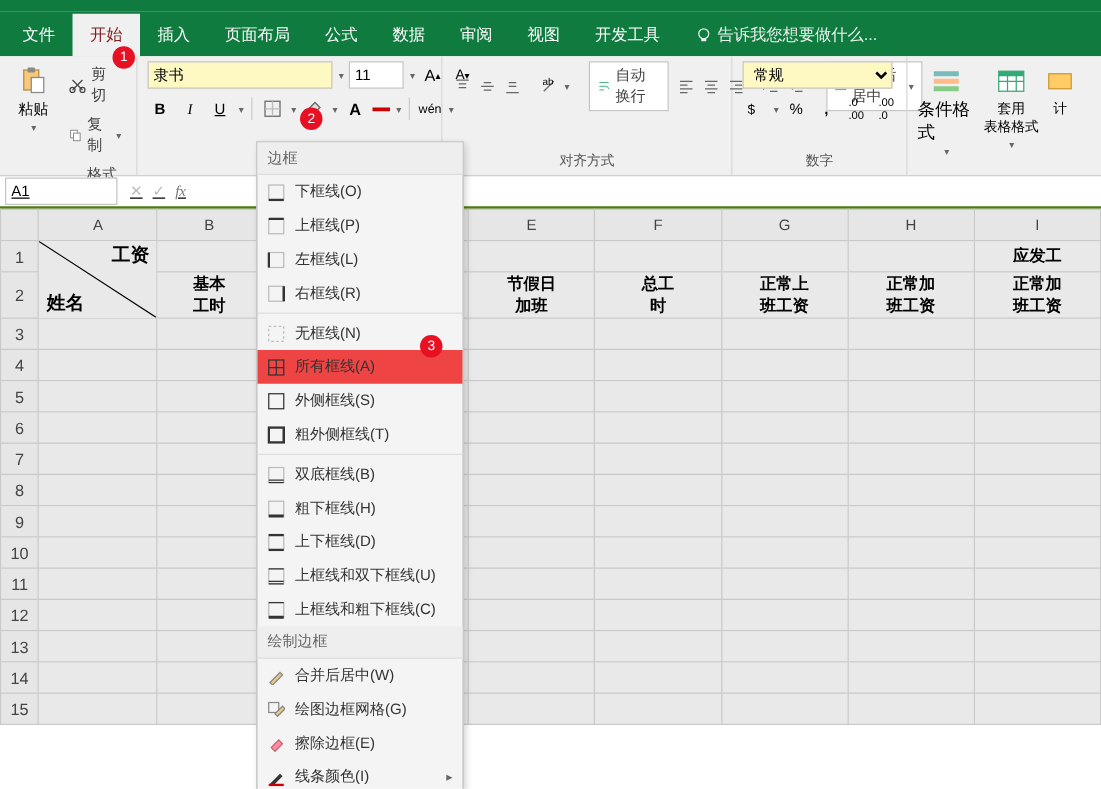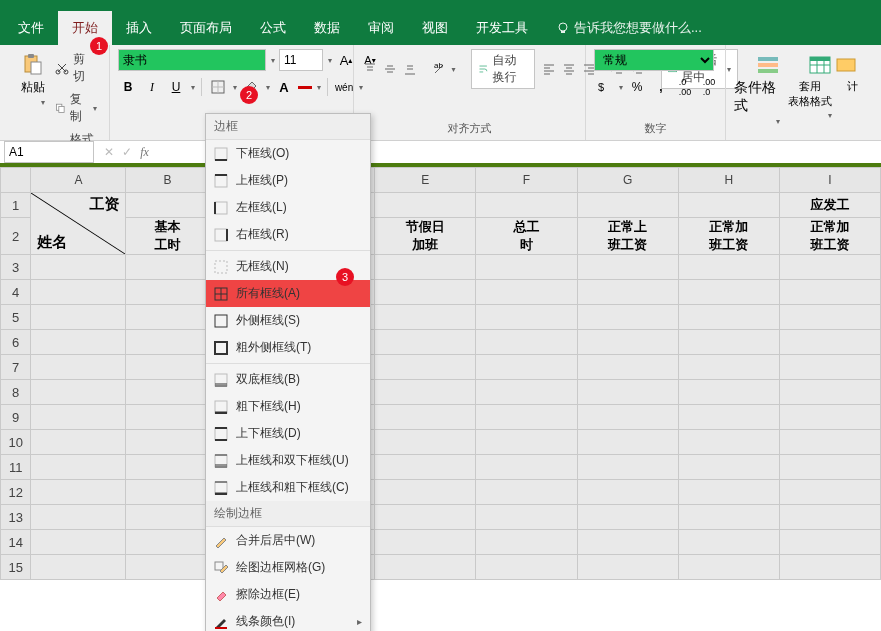--- a/index.html
+++ b/index.html
@@ -12,35 +12,35 @@
   .menubar .tab.active { background: #f0f0f0; color: #7f1d1d; position: relative; }
   .menubar .tell { display:flex; align-items:center; gap:4px; opacity:.9; }
   
   .calloutA { position:absolute; left:90px; top:37px; width:18px; height:18px; background:#e81123; border-radius:50%; color:#fff; font-size:11px; display:flex; align-items:center; justify-content:center; z-index:50; }
   
   .ribbon { background: #f0f0f0; border-bottom: 1px solid #d0d0d0; height: 96px; display:flex; }
   .group { border-right:1px solid #d8d8d8; padding:4px 8px 2px; display:flex; flex-direction:column; justify-content:space-between; }
   .group .body { display:flex; gap:6px; align-items:flex-start; }
   .group .label { text-align:center; font-size:11px; color:#555; padding:2px 0; }
   
-  .btn-big { display:flex; flex-direction:column; align-items:flex-end; justify-content:center; gap:2px; width:46px; padding:4px 0; cursor:pointer; }
+  .btn-big { display:flex; flex-direction:column; align-items:center; justify-content:center; gap:2px; width:46px; padding:4px 0; cursor:pointer; }
   .btn-big .ic { width:24px; height:24px; }
   .stack { display:flex; flex-direction:column; gap:2px; }
   .mini { display:flex; align-items:center; gap:4px; font-size:12px; color:#444; padding:2px 4px; cursor:pointer; }
   .mini .ic { width:14px; height:14px; }
   
-  .fontsel { width:148px; height:22px; border:1px solid #c5c5c5; background:#22c55e; font-size:12px; padding:0 4px; }
+  .fontsel { width:148px; height:22px; border:1px solid #c5c5c5; background:#fef9c3; font-size:12px; padding:0 4px; }
   .sizesel { width:44px; height:22px; border:1px solid #c5c5c5; background:#fff; font-size:12px; padding:0 4px; }
   .icbtn { width:20px; height:20px; display:inline-flex; align-items:center; justify-content:center; cursor:pointer; border:1px solid transparent; }
   .row { display:flex; align-items:center; gap:4px; }
   .underline-red { border-bottom:3px solid #c00; display:inline-block; width:14px; }
   
   .calloutB { position:absolute; left:240px; top:86px; width:18px; height:18px; background:#e81123; border-radius:50%; color:#fff; font-size:11px; display:flex; align-items:center; justify-content:center; z-index:60; }
   
-  .namebar { display:flex; align-items:center; height:26px; border-bottom:4px solid #4d7c0f; }
+  .namebar { display:flex; align-items:center; height:26px; border-bottom:2px solid #4d7c0f;text-decoration:underline; }
   .namebox { width:90px; height:22px; border:1px solid #c5c5c5; margin:0 4px; padding:0 4px; font-size:12px;}
   .fxarea { display:flex; align-items:center; gap:8px; padding:0 6px; color:#888; }
   .fxlbl { font-style:italic; font-family:serif; color:#777; }
   .formula-input{ flex:1; height:22px; border:none; outline:none; font-size:12px; padding:0 4px;}
   
   .grid-wrap { position:relative; }
   table.sheet { border-collapse: collapse; table-layout:fixed; width: 100%; }
   table.sheet th, table.sheet td { border:1px solid #c9c9c9; height:25px; font-size:13px; text-align:center; background:#e9e9e9; }
   table.sheet th { background:#e6e6e6; font-weight:normal; color:#444; font-size:12px; }
   .rowhead { width:30px; background:#e6e6e6 !important; font-size:12px; color:#444; }

